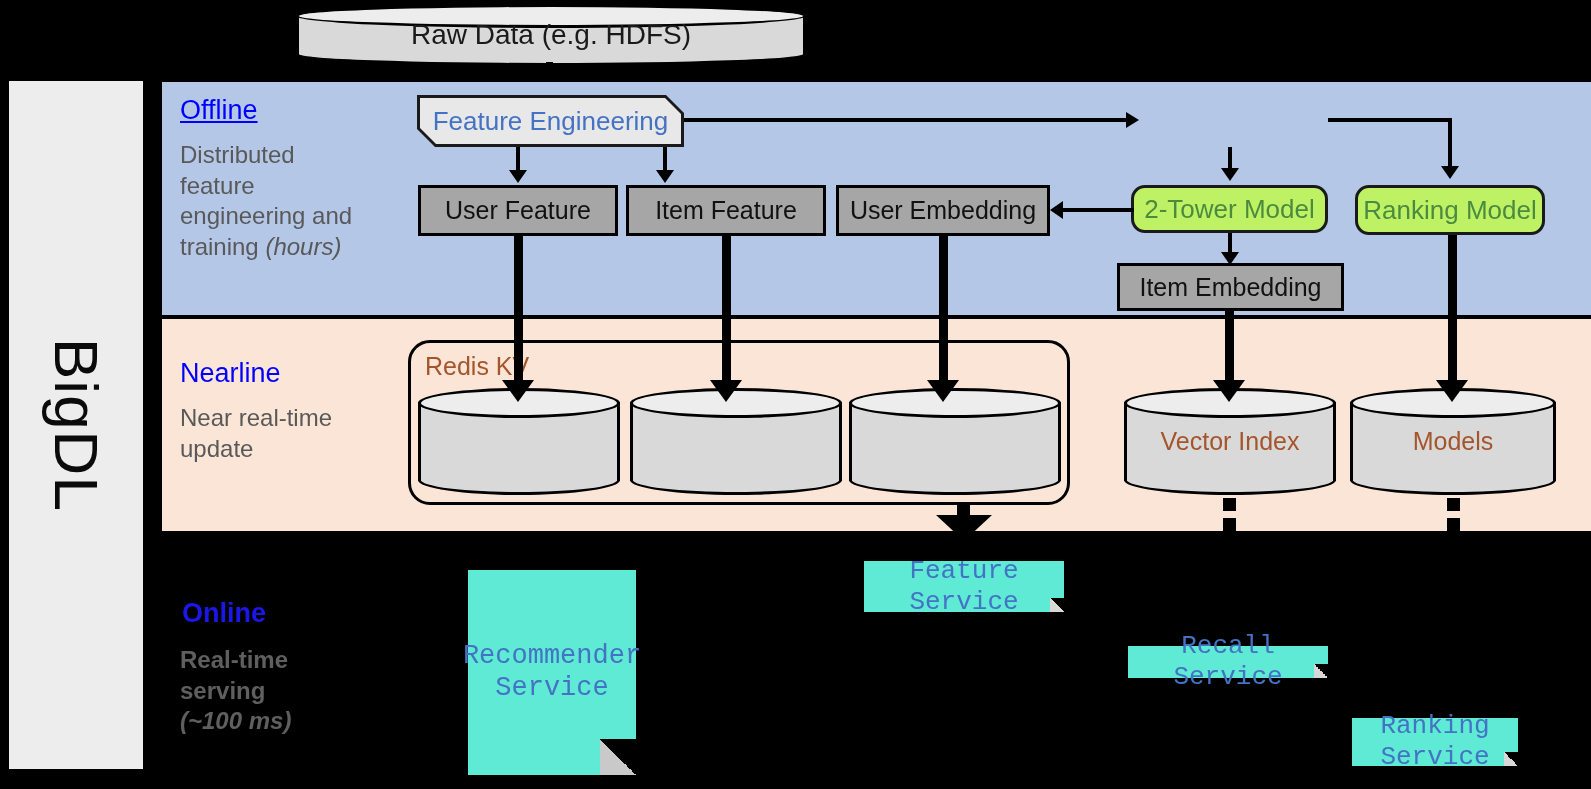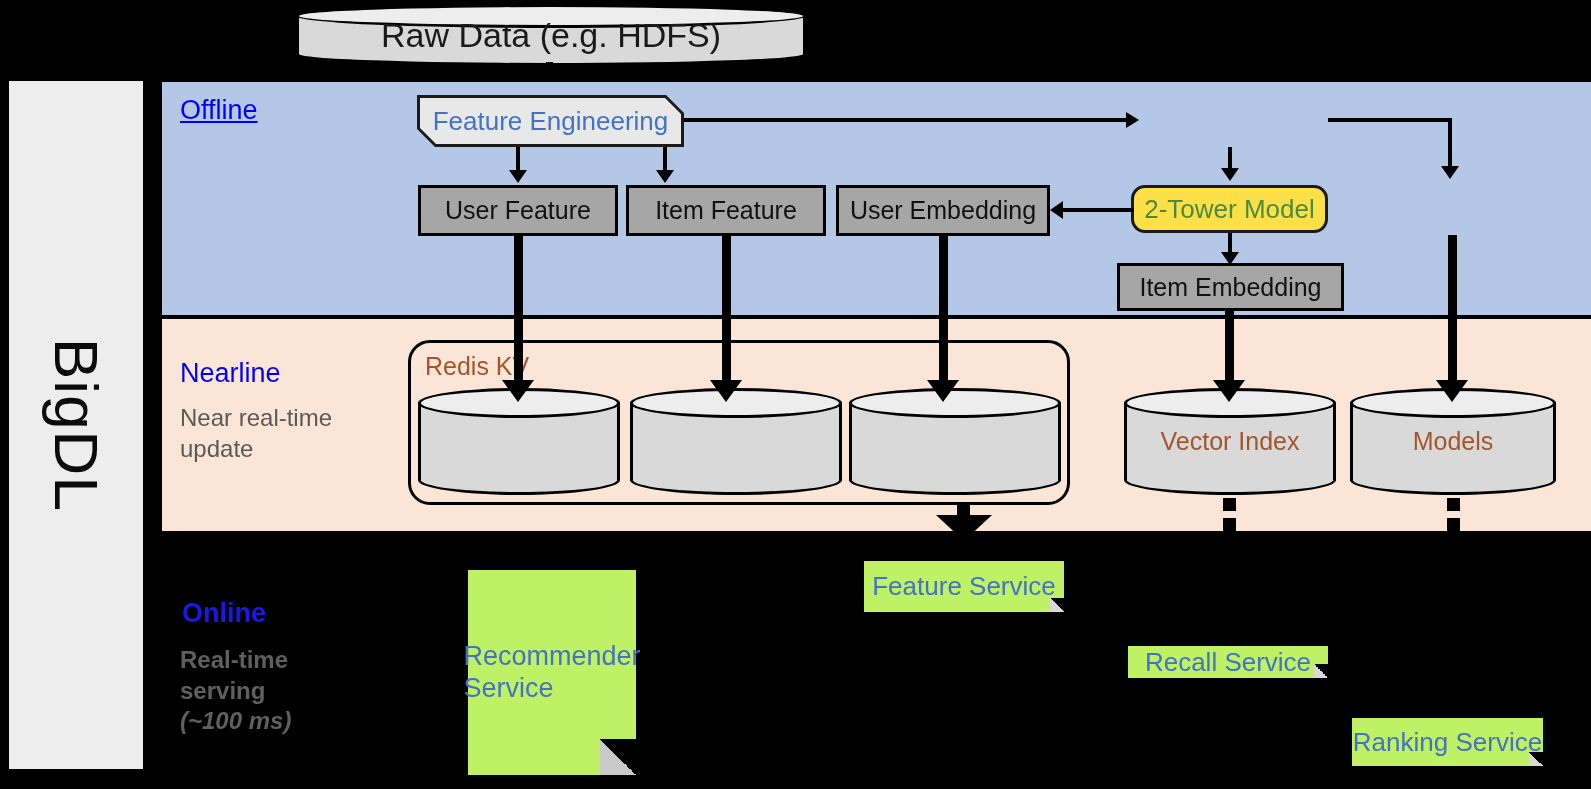--- a/index.html
+++ b/index.html
@@ -46,21 +46,21 @@
     text-align:center; white-space:nowrap;
   }
 
   
   .box-grey {
     background:#A6A6A6; border:3px solid #000; color:#111; font-size:25px;
   }
 
   
   .box-proc {
-    background:#fde047; border:3px solid #1a1a1a; font-size:26px;
+    background:#bef264; border:3px solid #1a1a1a; font-size:26px;
   }
   .txt-blue  { color:#4472C4; }
   .txt-green { color:#4C8B3F; }
   .chamfer-wrap { position:absolute; background:#1a1a1a;
     clip-path: polygon(0 0, calc(100% - 18px) 0, 100% 18px, 100% 100%, 18px 100%, 0 calc(100% - 18px));
   }
   .chamfer-wrap .face {
     position:absolute; left:3px; top:3px; right:3px; bottom:3px; background:#E8E8E8;
     clip-path: polygon(0 0, calc(100% - 16px) 0, 100% 16px, 100% 100%, 16px 100%, 0 calc(100% - 16px));
     display:flex; align-items:center; justify-content:center;
@@ -94,21 +94,21 @@
 
   
   .disk { position:absolute; }
   .disk .d-body { position:absolute; left:0; right:0; top:12px; bottom:12px; background:#D9D9D9;
                   border-left:3px solid #000; border-right:3px solid #000; }
   .disk .d-top { position:absolute; left:0; right:0; top:0; height:24px; background:#EDEDED;
                  border:3px solid #000; border-radius:50%; }
   .disk .d-bot { position:absolute; left:0; right:0; bottom:0; height:24px; background:#D9D9D9;
                  border:3px solid #000; border-radius:50%; }
   .disk .d-lbl { position:absolute; inset:0; display:flex; align-items:center; justify-content:center;
-                 font-size:34px; color:#1a1a1a; z-index:3; }
+                 font-size:28px; color:#1a1a1a; z-index:3; }
 
   
   .redis-box {
     position:absolute; border:3px solid #000; border-radius:22px; background:transparent;
   }
   .redis-label { position:absolute; font-size:25px; color:#A4552B; white-space:nowrap; }
 
   
   .arrow-thin { position:absolute; background:#000; }
   .ah-down-thin {
@@ -134,23 +134,23 @@
   }
   .ah-down-wide {
     position:absolute; width:0; height:0;
     border-left:28px solid transparent; border-right:28px solid transparent;
     border-top:26px solid #000;
   }
   .dot-sq { position:absolute; background:#000; width:13px; height:13px; }
 
   
   .svc {
-    position:absolute; background:#bef264; color:#4472C4;
-    display:flex; align-items:center; justify-content:center; text-align:left;
-    font-size:26px; line-height:1.18;
+    position:absolute; background:#5eead4; color:#4472C4;
+    display:flex; align-items:center; justify-content:center; text-align:center;
+    font-size:26px; line-height:1.18;font-family:Liberation Mono, monospace;
   }
   .svc .fold {
     position:absolute; right:0; bottom:0; width:14px; height:14px;
     background: linear-gradient(225deg, #000 0 50%, #d8d8d8 50% 100%);
   }
   .svc-doc { font-size:27px; }
   .svc-doc .fold-lg {
     position:absolute; right:0; bottom:0; width:36px; height:36px;
     background: linear-gradient(225deg, #000 0 50%, #c9c9c9 50% 100%);
   }
@@ -169,20 +169,24 @@
     <div class="d-body"></div>
     <div class="d-top"></div>
     <div class="d-lbl">Raw Data (e.g. HDFS)</div>
   </div>
 
   <div class="arrow-thin" style="left:546px; top:62px; width:7px; height:18px;"></div>
   <div class="ah-down-thin" style="left:536px; top:74px; border-left-width:14px; border-right-width:14px; border-top-width:16px;"></div>
 
   <div class="panel panel-offline"></div>
   <div class="layer-title" style="left:180px; top:95px;text-decoration:underline;">Offline</div>
+  <div class="layer-desc" style="left:180px; top:140px; width:215px;"><span>Distributed
+feature
+engineering and
+training </span><em>(hours)</em></div>
 
   <div class="chamfer-wrap" style="left:417px; top:95px; width:267px; height:52px;">
     <div class="face">
       <span class="txt-blue" style="font-size:26px;">Feature Engineering</span>
     </div>
   </div>
 
 
   <div class="arrow-thin" style="left:684px; top:118px; width:450px; height:4px;"></div>
   <div class="ah-right-thin" style="left:1126px; top:112px;"></div>
@@ -200,20 +204,23 @@
     <span>User Feature</span>
   </div>
   <div class="node box-grey" style="left:836px; top:185px; width:214px; height:51px;">
     <span>User Embedding</span>
   </div>
 
   <div class="node box-proc box-round" style="left:1131px; top:185px; width:197px; height:48px;">
     <span class="txt-green">2-Tower Model</span>
   </div>
 
+  <div class="node box-proc box-round" style="left:1355px; top:185px; width:190px; height:50px;">
+    <span class="txt-green">Ranking Model</span>
+  </div>
 
   <div class="arrow-thin" style="left:1228px; top:147px; width:4px; height:24px;"></div>
   <div class="ah-down-thin" style="left:1221px; top:168px;"></div>
 
   <div class="arrow-thin" style="left:1328px; top:118px; width:124px; height:4px;"></div>
   <div class="arrow-thin" style="left:1448px; top:118px; width:4px; height:52px;"></div>
   <div class="ah-down-thin" style="left:1441px; top:166px;"></div>
 
   <div class="arrow-thin" style="left:1062px; top:208px; width:72px; height:4px;"></div>
   <div class="ah-left-thin" style="left:1050px; top:201px;"></div>
@@ -304,18 +311,18 @@
   <div class="svc" style="left:864px; top:561px; width:200px; height:51px;">
     <span>Feature Service</span>
     <div class="fold"></div>
   </div>
 
   <div class="svc" style="left:1128px; top:646px; width:200px; height:32px;">
     <span>Recall Service</span>
     <div class="fold"></div>
   </div>
 
-  <div class="svc" style="left:1352px; top:718px; width:191px; height:48px;">
+  <div class="svc" style="left:1352px; top:718px; width:166px; height:48px;">
     <span>Ranking Service</span>
     <div class="fold"></div>
   </div>
 
 </div>
 
 </body></html>

